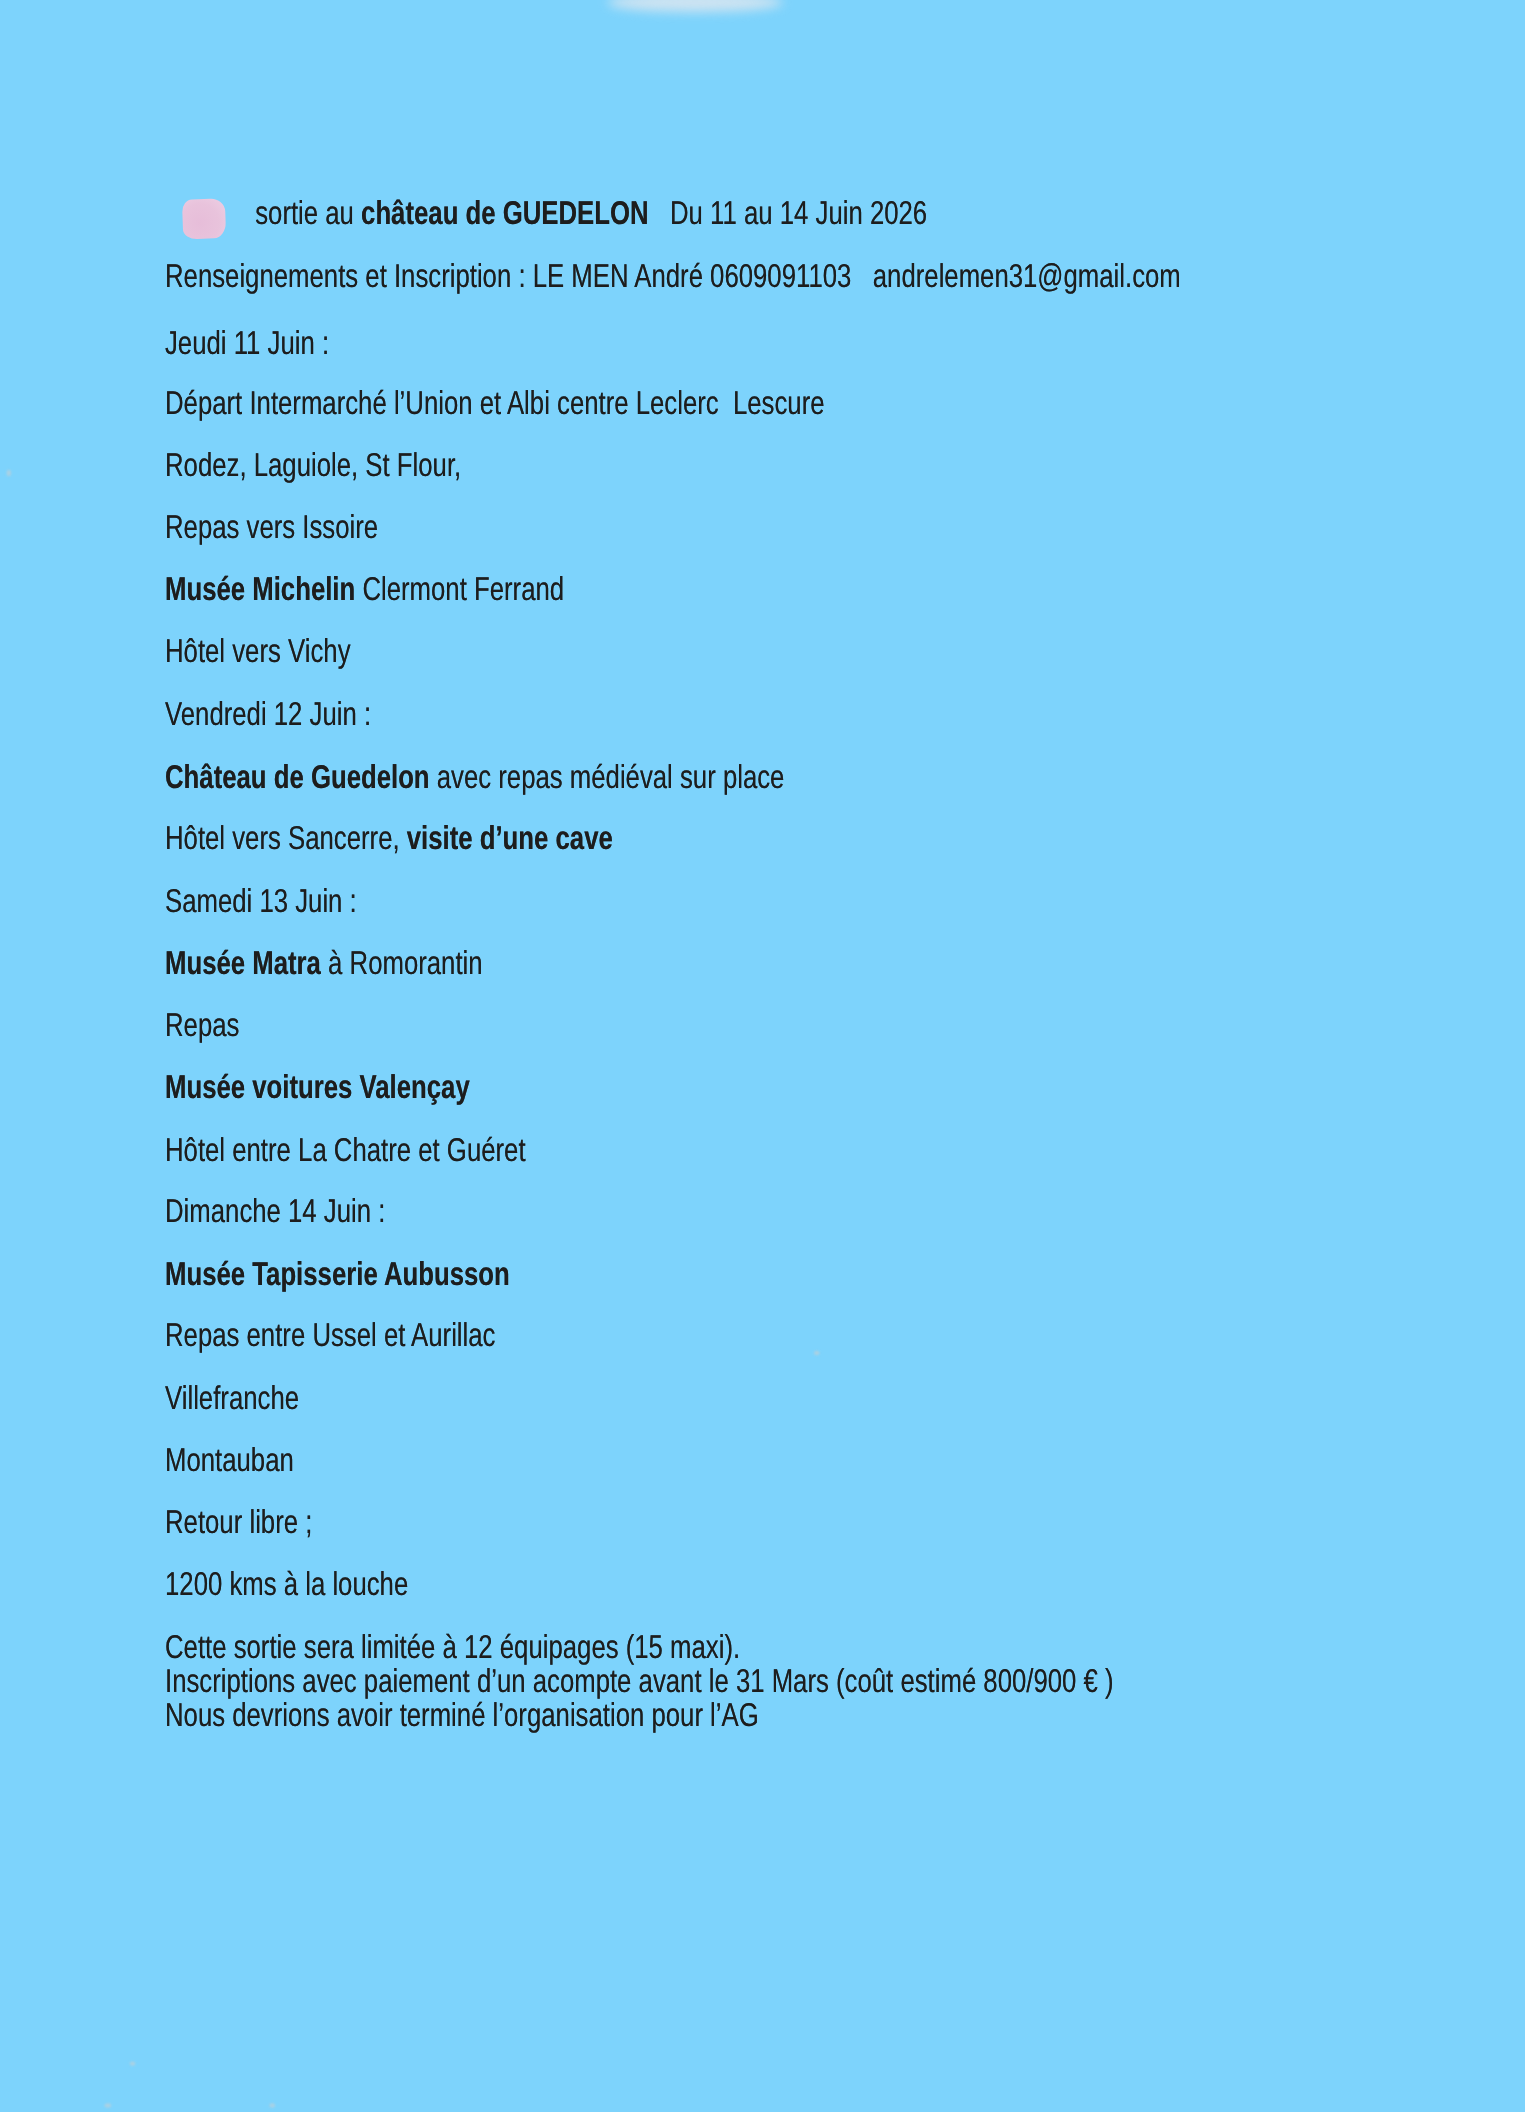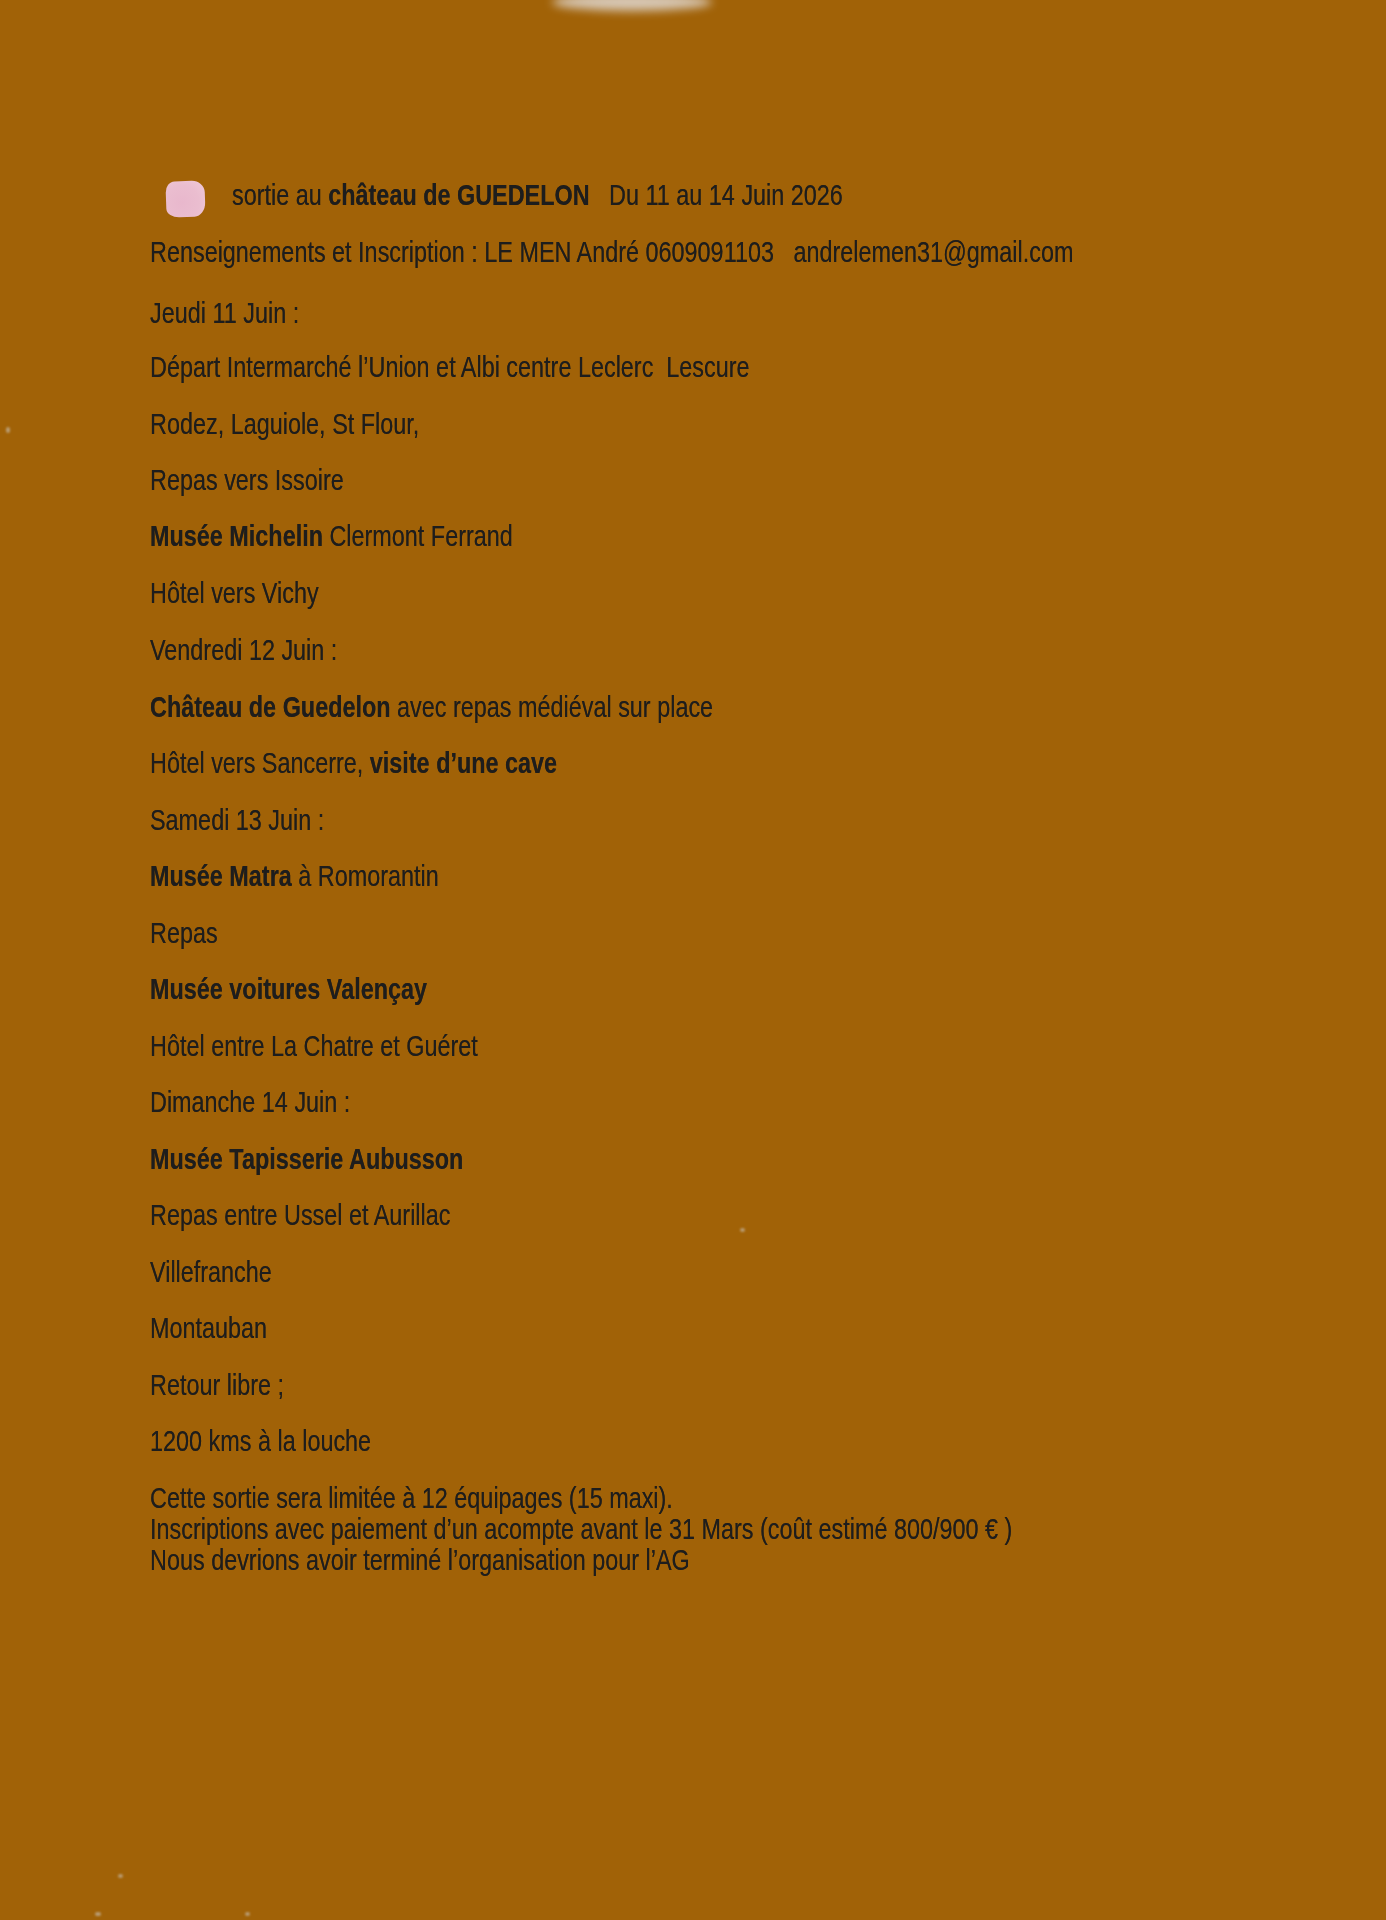--- a/index.html
+++ b/index.html
@@ -1,19 +1,19 @@
 <!DOCTYPE html>
 <html><head>
 <meta charset="utf-8">
 <style>
   html,body{margin:0;padding:0;background:#ffffff;}
   .page{
     position:relative;
     width:1386px;height:1920px;
-    background:#a16207;
+    background:#7dd3fc;
     overflow:hidden;
     font-family:"Liberation Sans","DejaVu Sans",sans-serif;
     color:#1d1d1d;
   }
   .ln{
     position:absolute;
     left:150px;
     margin:0;
     font-size:30px;
     line-height:34px;

